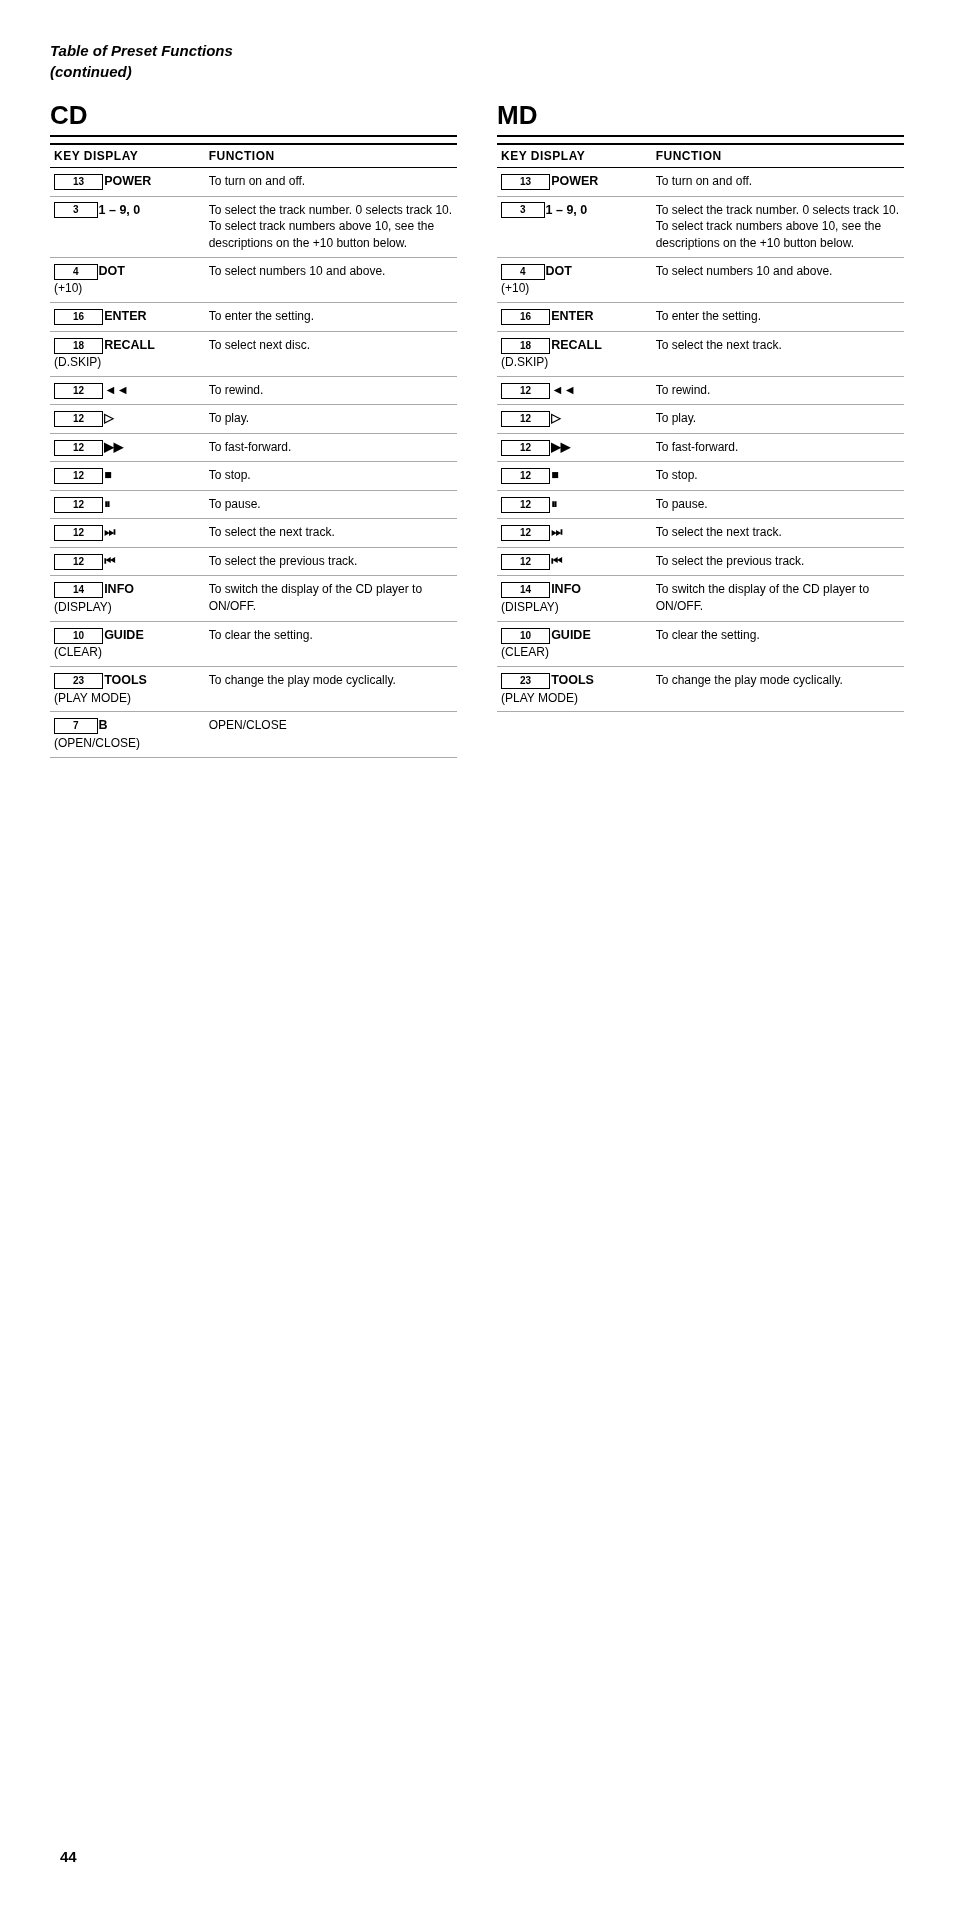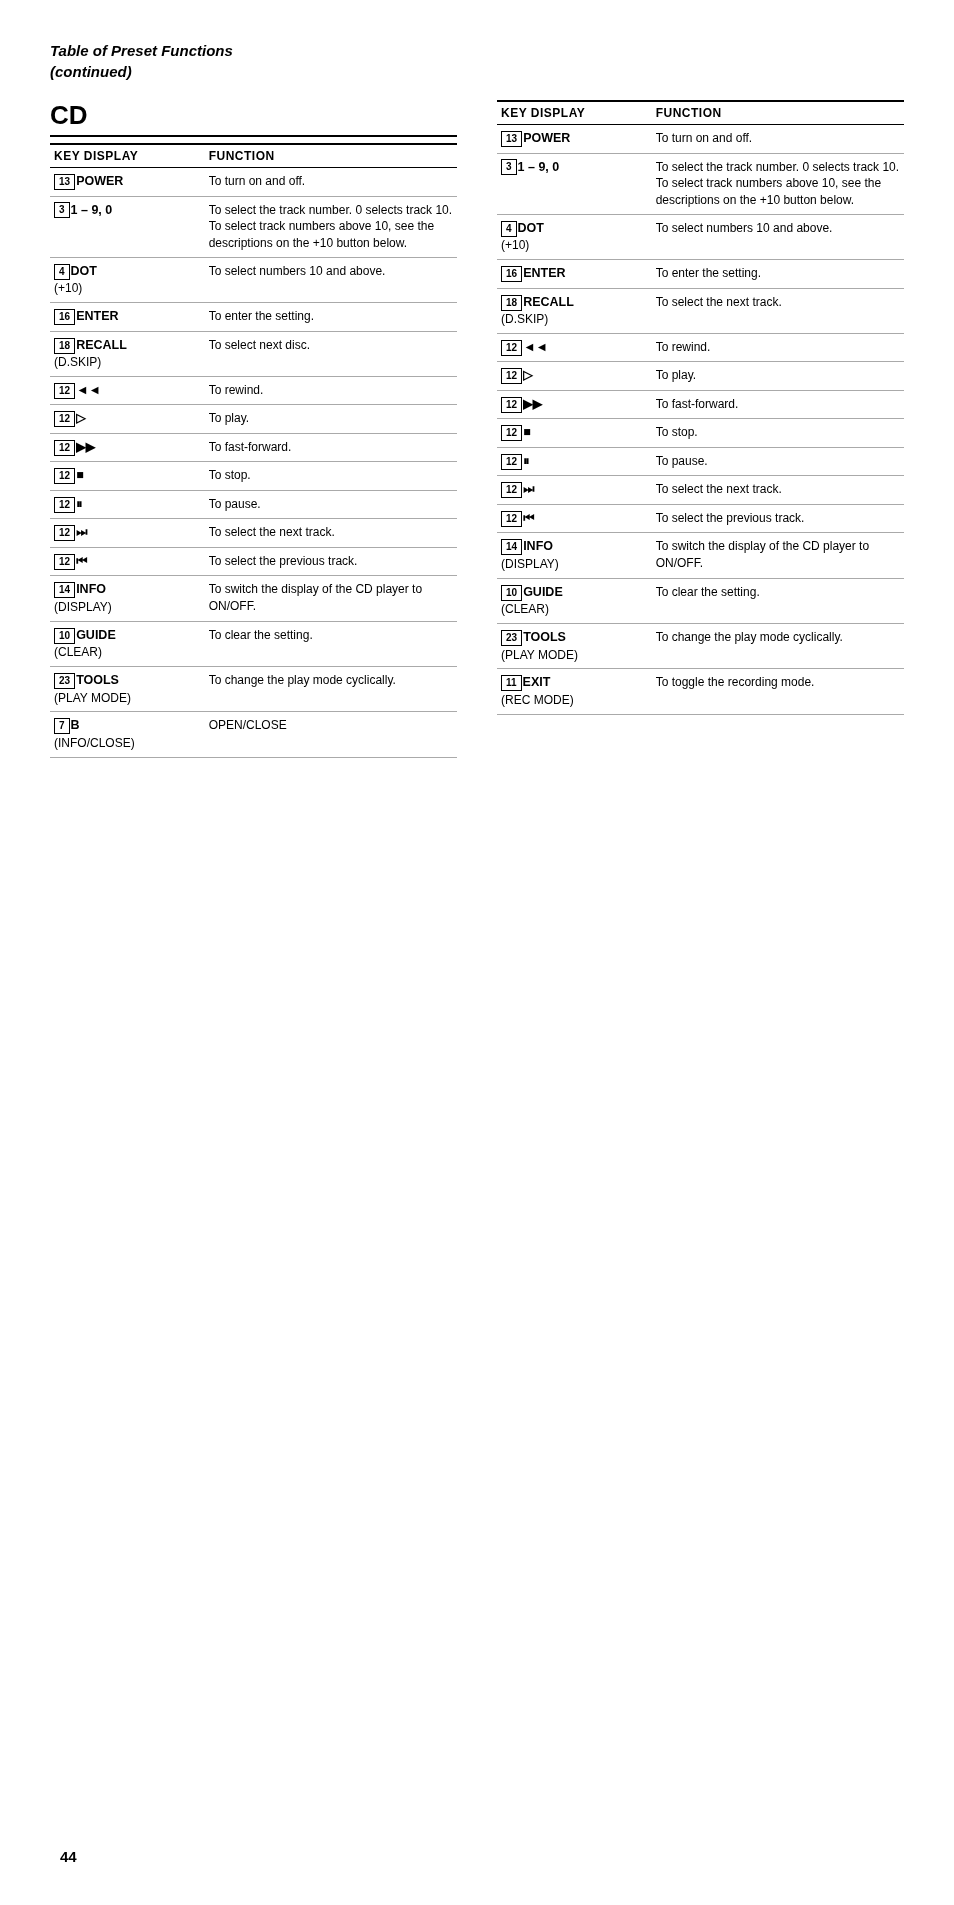--- a/index.html
+++ b/index.html
@@ -64,21 +64,21 @@
     }
     .func-col {
       width: 62%;
       font-size: 12px;
     }
     .key-num {
       display: inline-block;
       border: 1px solid #000;
       font-size: 10px;
       font-weight: bold;
-      padding: 0 4px;
+      padding: 0 18px;
       margin-right: 1px;
       vertical-align: middle;
       min-width: 14px;
       text-align: center;
     }
     .key-label {
       font-weight: bold;
       font-size: 12.5px;
     }
     .page-number {
@@ -165,28 +165,29 @@
           </tr>
           <tr>
             <td class="key-col"><span class="key-num">10</span><span class="key-label">GUIDE</span><br><span>(CLEAR)</span></td>
             <td class="func-col">To clear the setting.</td>
           </tr>
           <tr>
             <td class="key-col"><span class="key-num">23</span><span class="key-label">TOOLS</span><br><span>(PLAY MODE)</span></td>
             <td class="func-col">To change the play mode cyclically.</td>
           </tr>
           <tr>
-            <td class="key-col"><span class="key-num">7</span><span class="key-label">B</span><br><span>(INFO/CLOSE)</span></td>
+            <td class="key-col"><span class="key-num">7</span><span class="key-label">B</span><br><span>(OPEN/CLOSE)</span></td>
             <td class="func-col">OPEN/CLOSE</td>
           </tr>
         </tbody>
     </table>
   </div>
 
   <div class="column">
+    <div class="section-title">MD</div>
     <table>
       <thead>
         <tr>
           <th class="key-col">KEY DISPLAY</th>
           <th class="func-col">FUNCTION</th>
         </tr>
       </thead>
       <tbody id="md-tbody">
           <tr>
             <td class="key-col"><span class="key-num">13</span><span class="key-label">POWER</span></td>
@@ -241,22 +242,18 @@
             <td class="func-col">To switch the display of the CD player to ON/OFF.</td>
           </tr>
           <tr>
             <td class="key-col"><span class="key-num">10</span><span class="key-label">GUIDE</span><br><span>(CLEAR)</span></td>
             <td class="func-col">To clear the setting.</td>
           </tr>
           <tr>
             <td class="key-col"><span class="key-num">23</span><span class="key-label">TOOLS</span><br><span>(PLAY MODE)</span></td>
             <td class="func-col">To change the play mode cyclically.</td>
           </tr>
-          <tr>
-            <td class="key-col"><span class="key-num">11</span><span class="key-label">EXIT</span><br><span>(REC MODE)</span></td>
-            <td class="func-col">To toggle the recording mode.</td>
-          </tr>
         </tbody>
     </table>
   </div>
 </div>
 
 <div class="page-number">44</div>
 
 </body></html>

